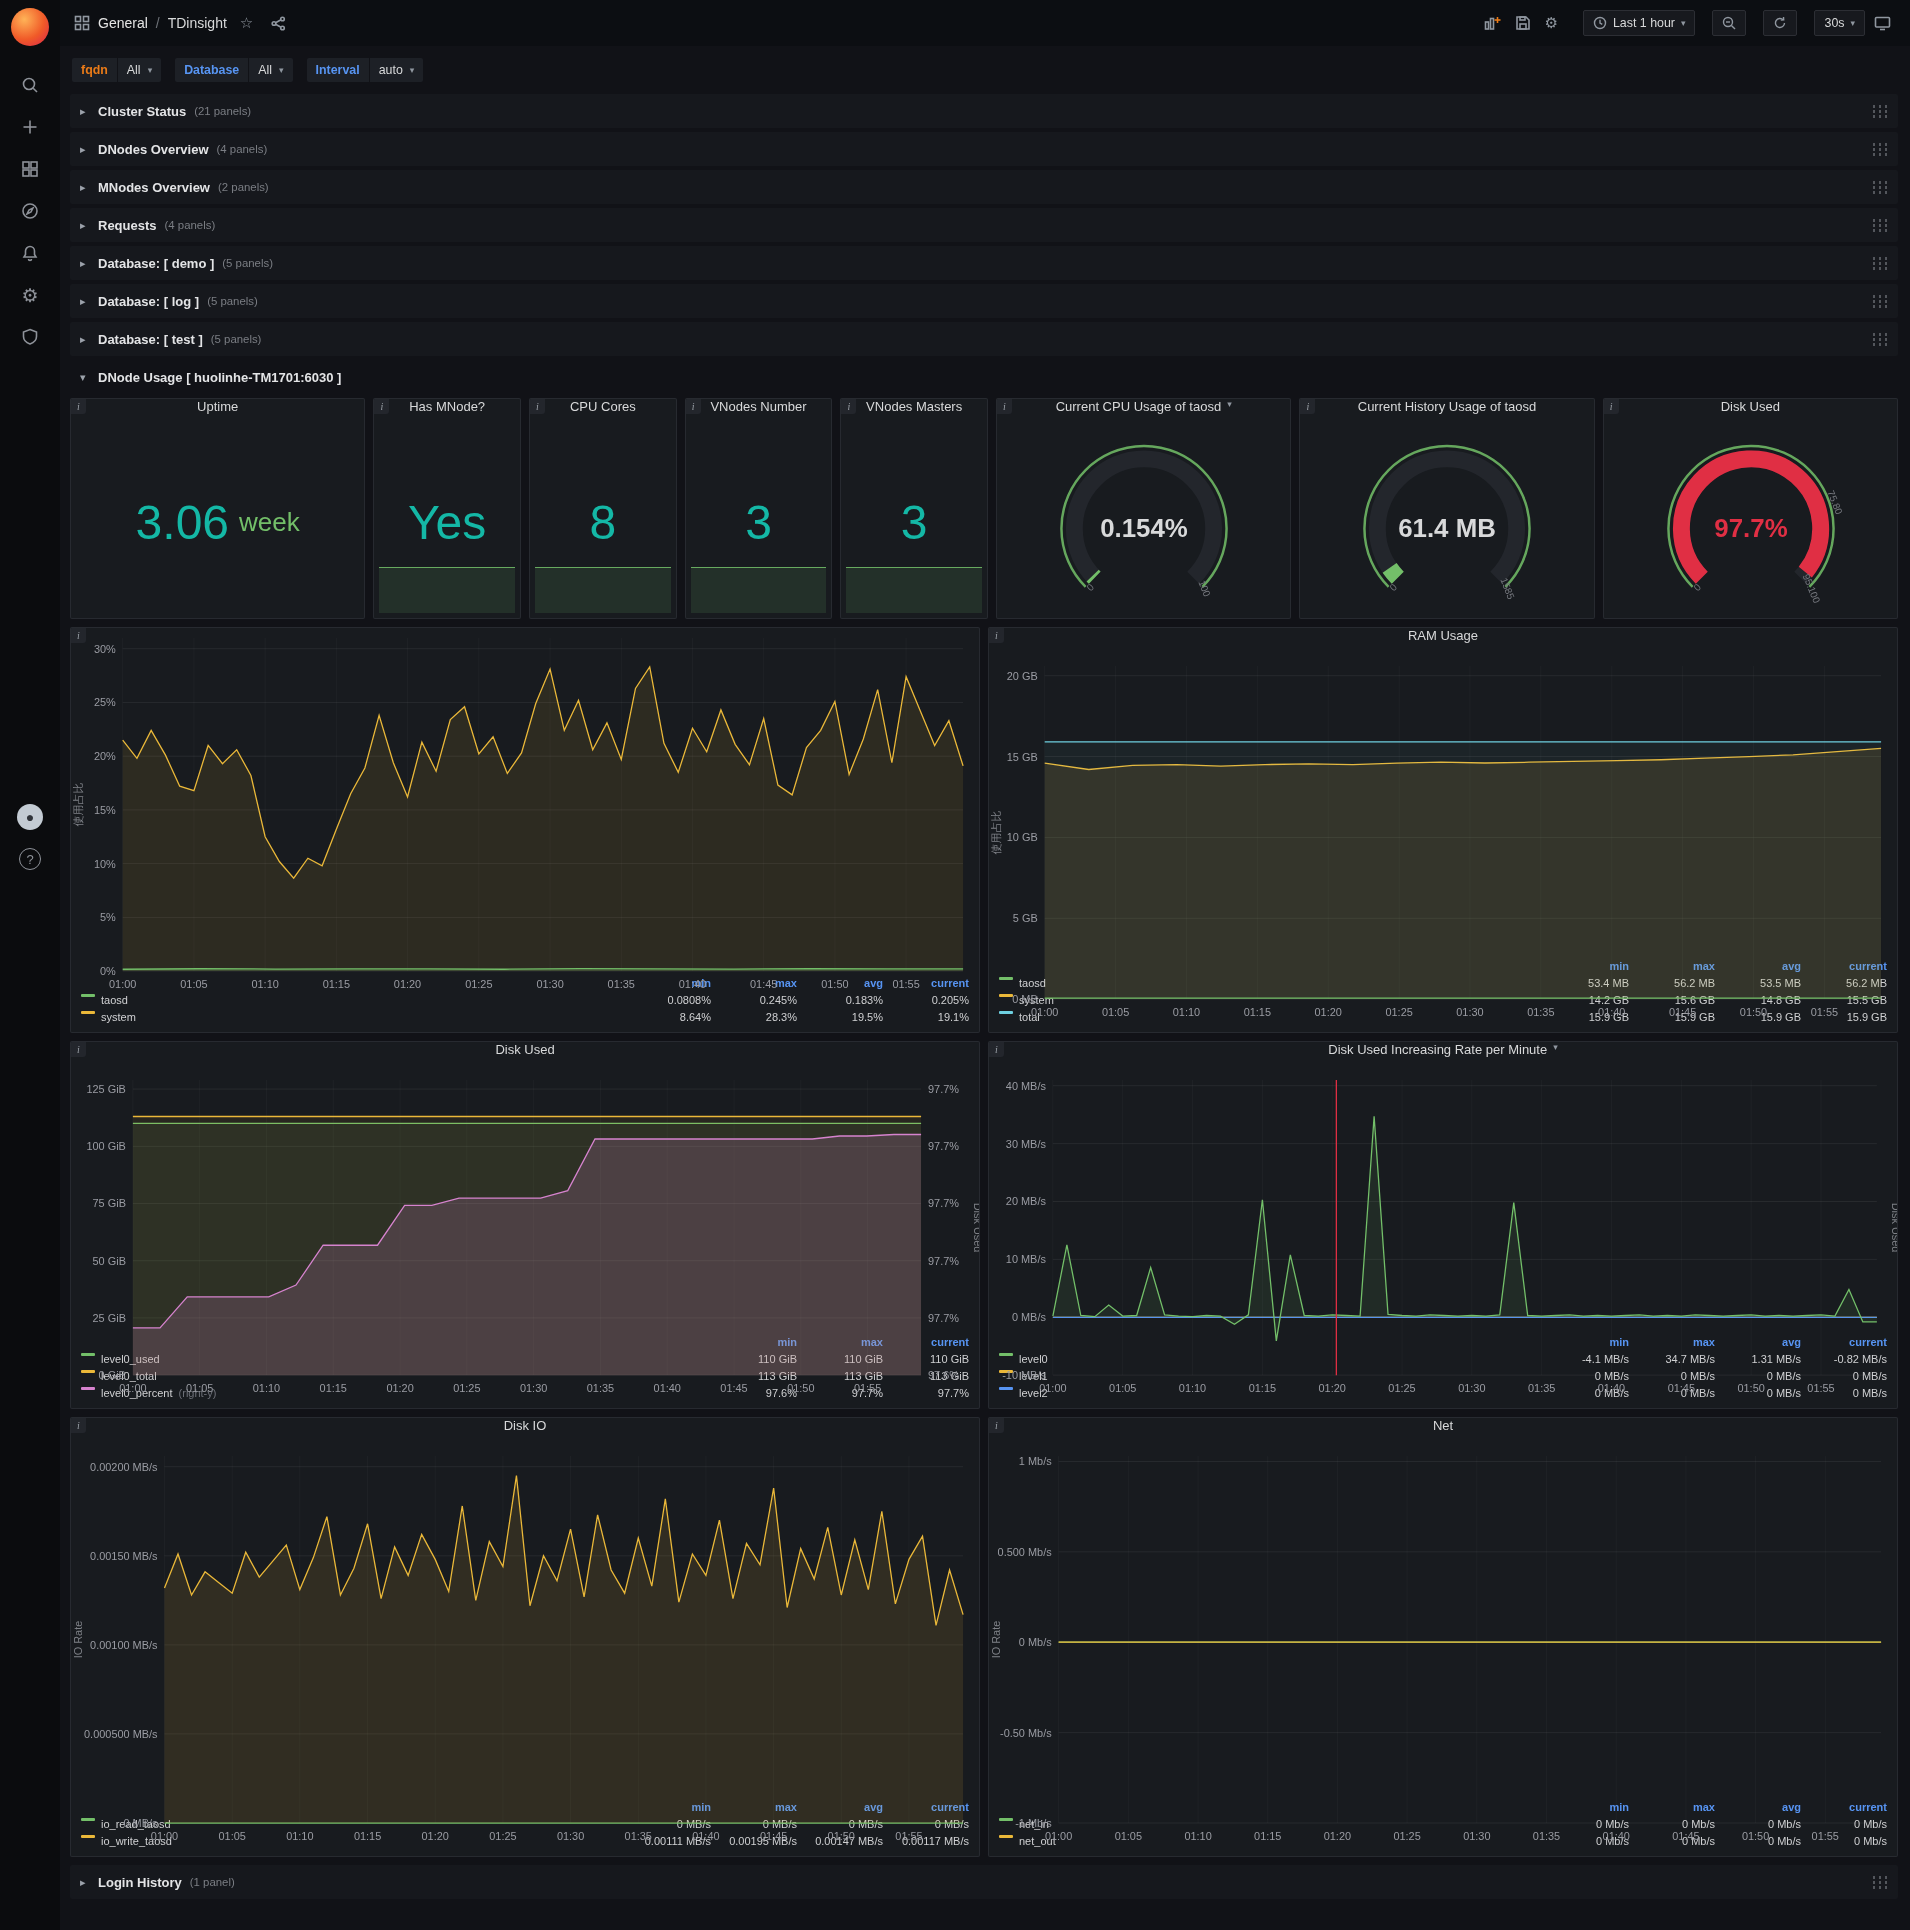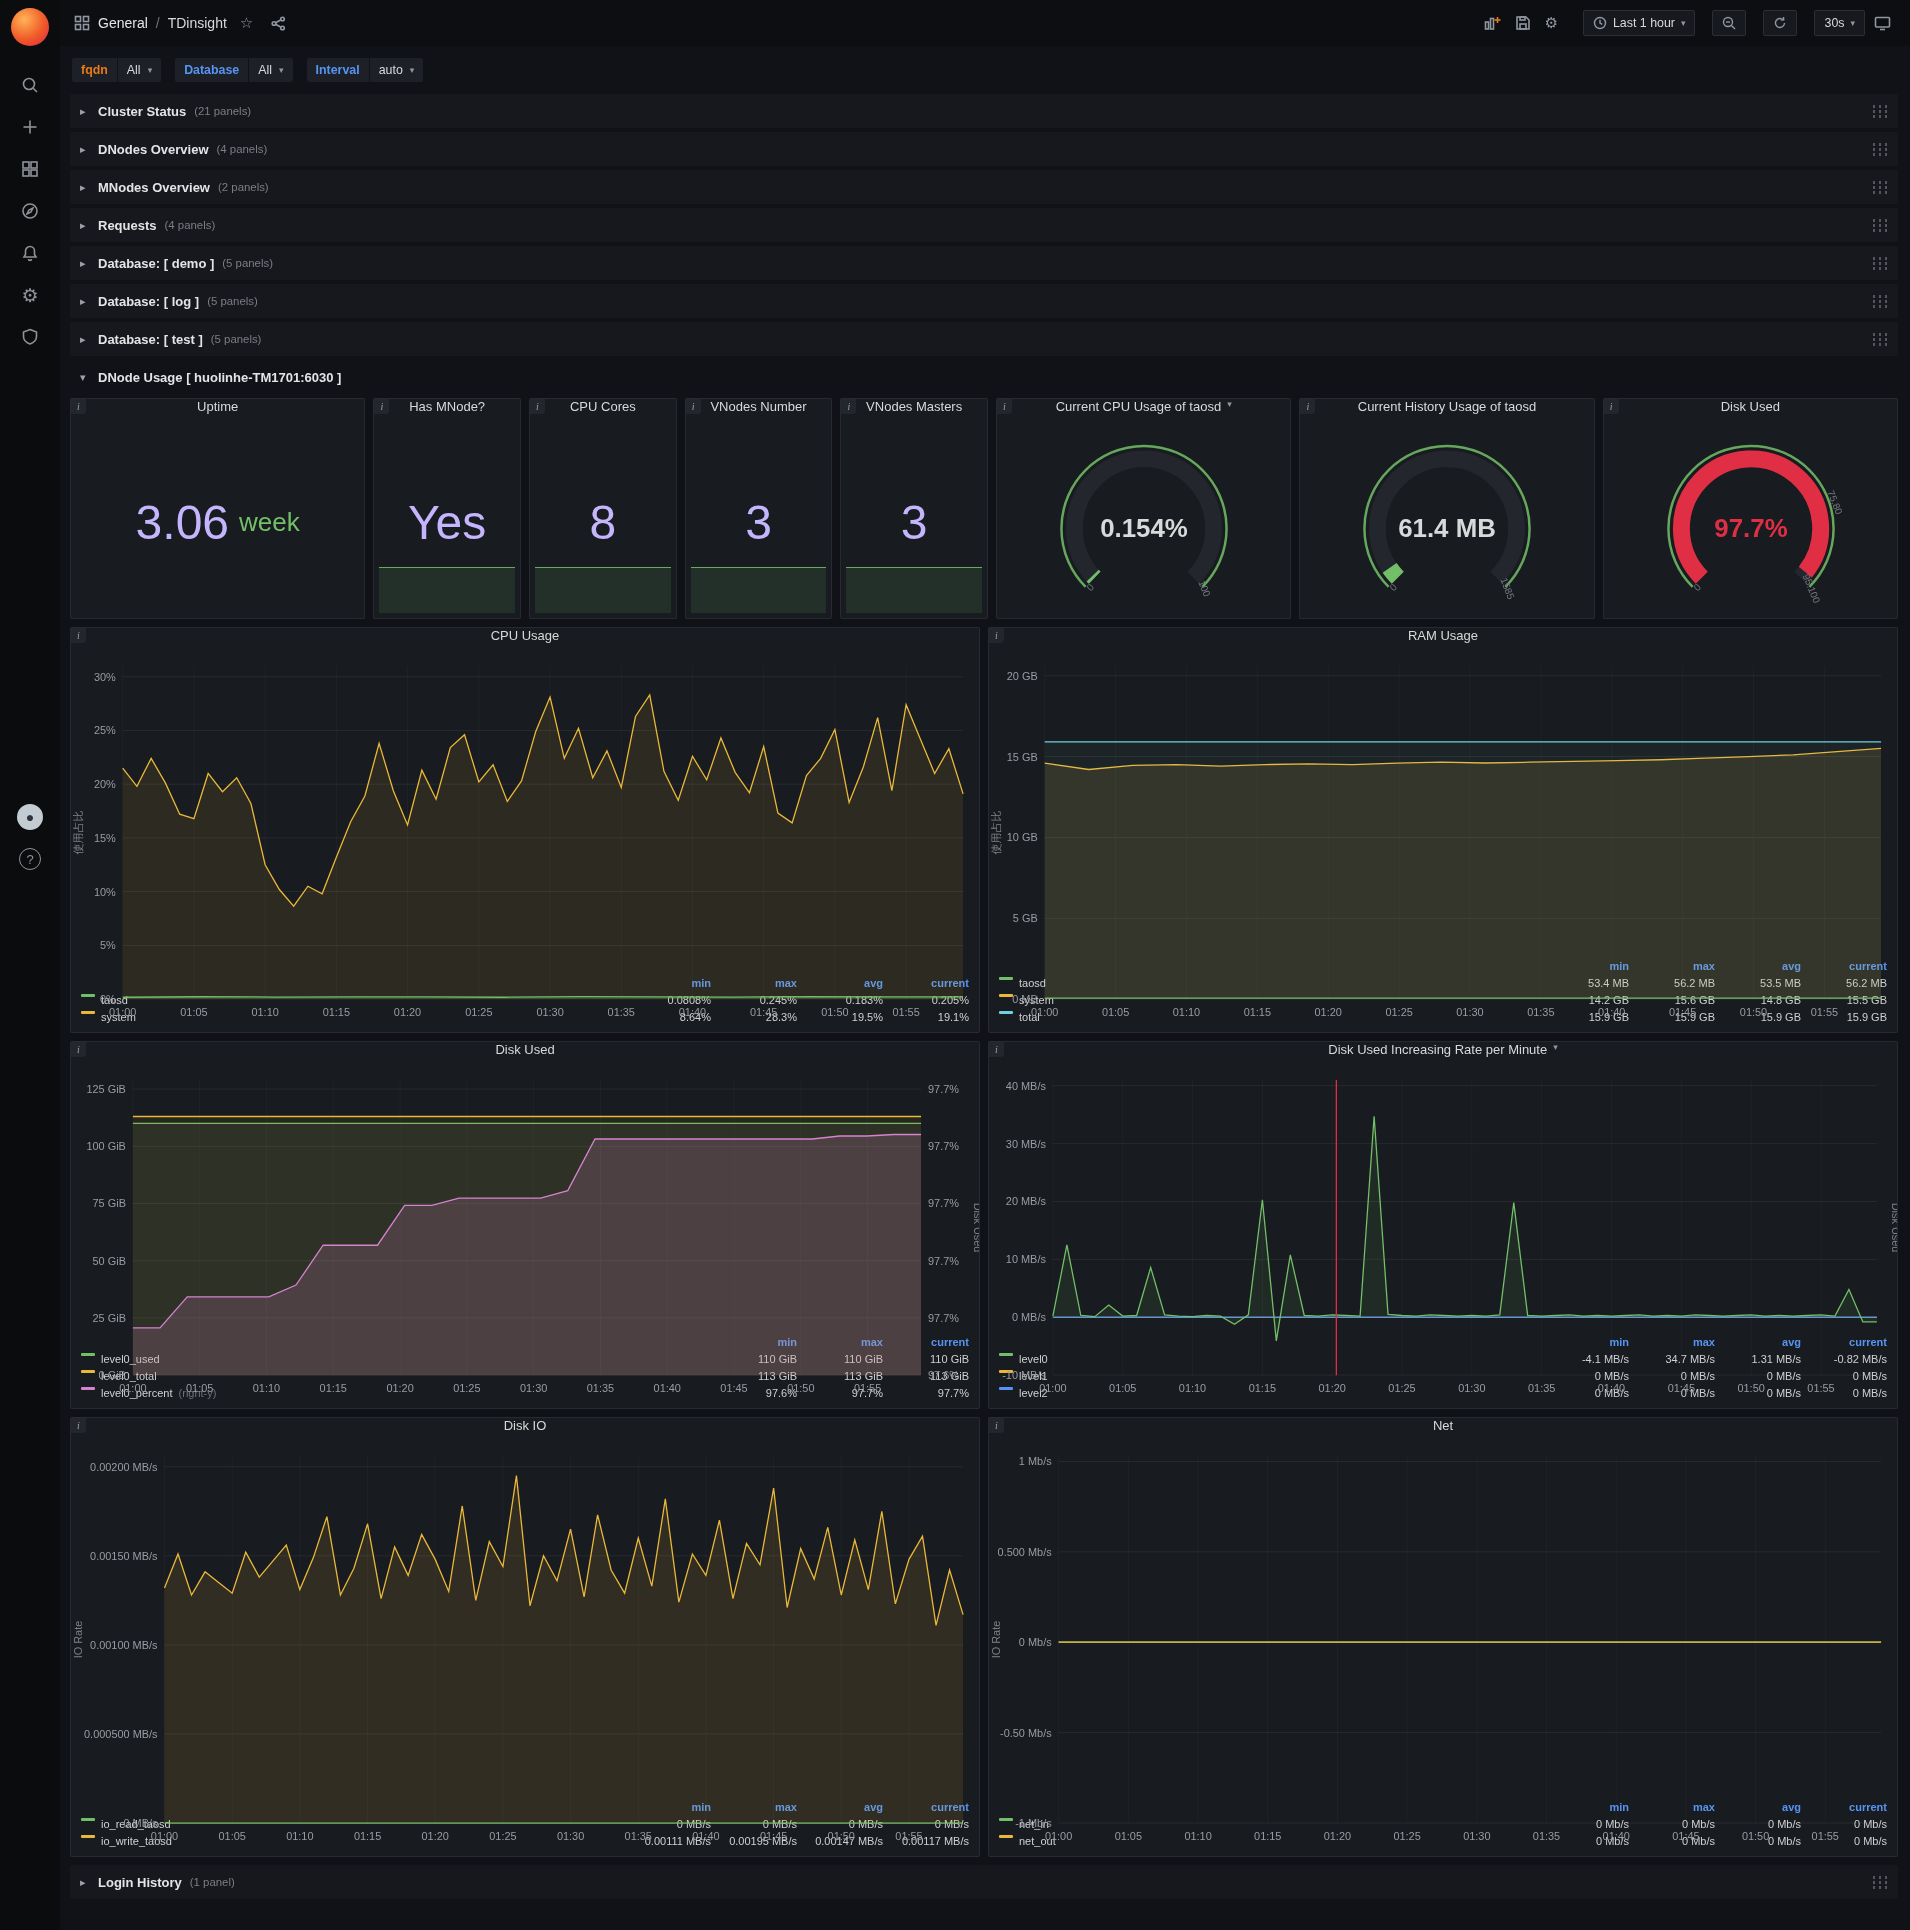--- a/index.html
+++ b/index.html
@@ -68,21 +68,21 @@
   .info-corner { position:absolute; top:0; left:0; width:15px; height:15px; background:#23262c;
     color:#9aa0a7; font-size:10px; font-style:italic; font-family:"Liberation Serif", serif;
     display:flex; align-items:center; justify-content:center; border-radius:0 0 3px 0;
     cursor:pointer; z-index:2; }
   .panel-title { height:28px; flex-shrink:0; display:flex; 
     justify-content:center; gap:6px; font-size:13px; color:#d8d9da; cursor:pointer; }
   .tcaret { color:#9097a0; font-size:9px; }
 
   .statbody { flex:1; display:flex; align-items:center; justify-content:center;
     gap:10px; position:relative; }
-  .statv { font-size:48px; font-weight:500; color:#c4b5fd; line-height:1;text-align:center; }
+  .statv { font-size:48px; font-weight:500; color:#14b8a6; line-height:1;text-align:center; }
   .statu { font-size:26px; font-weight:500; color:#73bf69; }
   .spark { position:absolute; left:5px; right:5px; bottom:5px; height:46px;
     background:rgba(115,191,105,0.13); border-top:1px solid rgba(115,191,105,0.85); }
 
   .gaugebox { flex:1; }
   .gval { font-size:26px; font-weight:700; font-family:"Liberation Sans",sans-serif; }
   .glab { fill:#75787e; font-size:10px; }
 
   .plot { flex:1; position:relative; min-height:0; }
   .plot svg { display:block; }
@@ -396,23 +396,20 @@
                 <text class="glab" transform="translate(205.1,163.6) rotate(68)" text-anchor="middle">95.100</text>
                 <text class="glab" transform="translate(228.7,77.0) rotate(68)" text-anchor="middle">75.80</text>
                 <text x="147.5" y="111" text-anchor="middle" class="gval" fill="#e02f44">97.7%</text>
               </svg></div>
         </section>
       </div>
 
       <div class="chartrow rowA">
         <section class="panel">
           <span class="info-corner">i</span>
-          <header class="panel-title">
-              <span>CPU Usage</span>
-            </header>
           <div class="plot">
               <svg width="908" height="367" viewBox="0 0 913 369">
                 <line x1="52" x2="897" y1="345.0" y2="345.0" stroke="rgba(255,255,255,0.07)"></line>
                 <text x="45" y="349" text-anchor="end">0%</text>
                 <line x1="52" x2="897" y1="291.0" y2="291.0" stroke="rgba(255,255,255,0.07)"></line>
                 <text x="45" y="295" text-anchor="end">5%</text>
                 <line x1="52" x2="897" y1="236.9" y2="236.9" stroke="rgba(255,255,255,0.07)"></line>
                 <text x="45" y="240.9" text-anchor="end">10%</text>
                 <line x1="52" x2="897" y1="182.9" y2="182.9" stroke="rgba(255,255,255,0.07)"></line>
                 <text x="45" y="186.9" text-anchor="end">15%</text>

